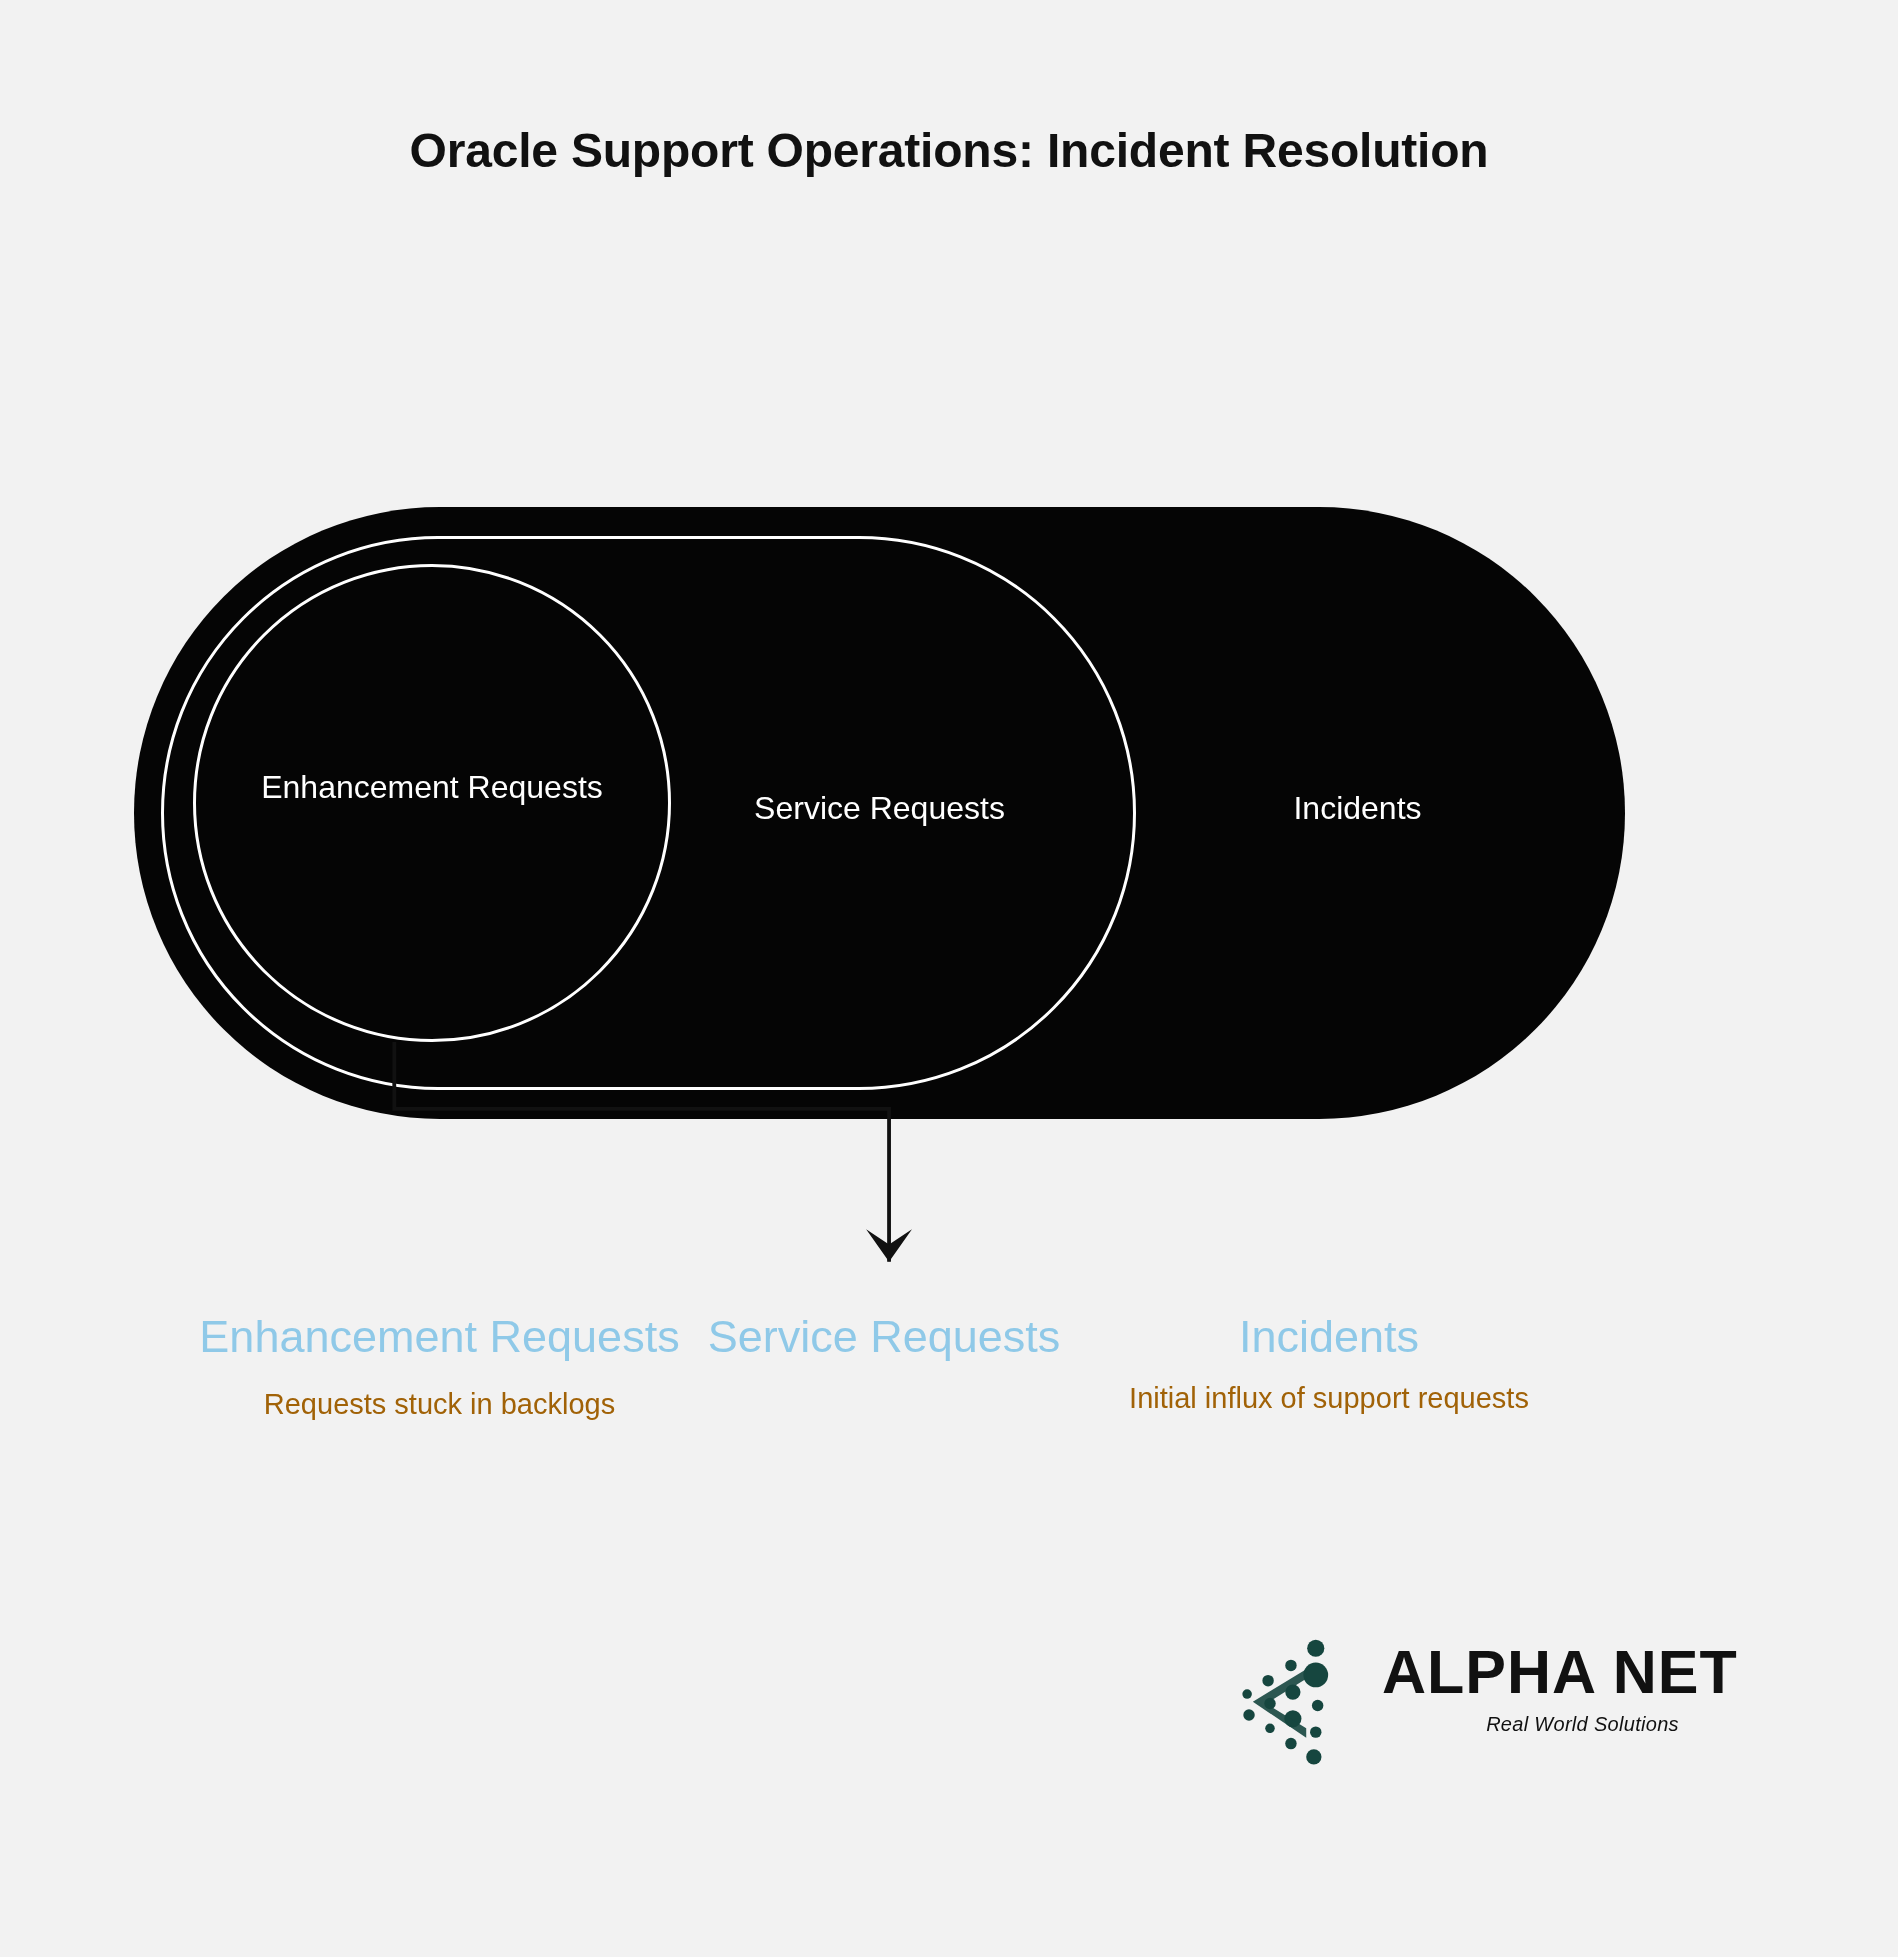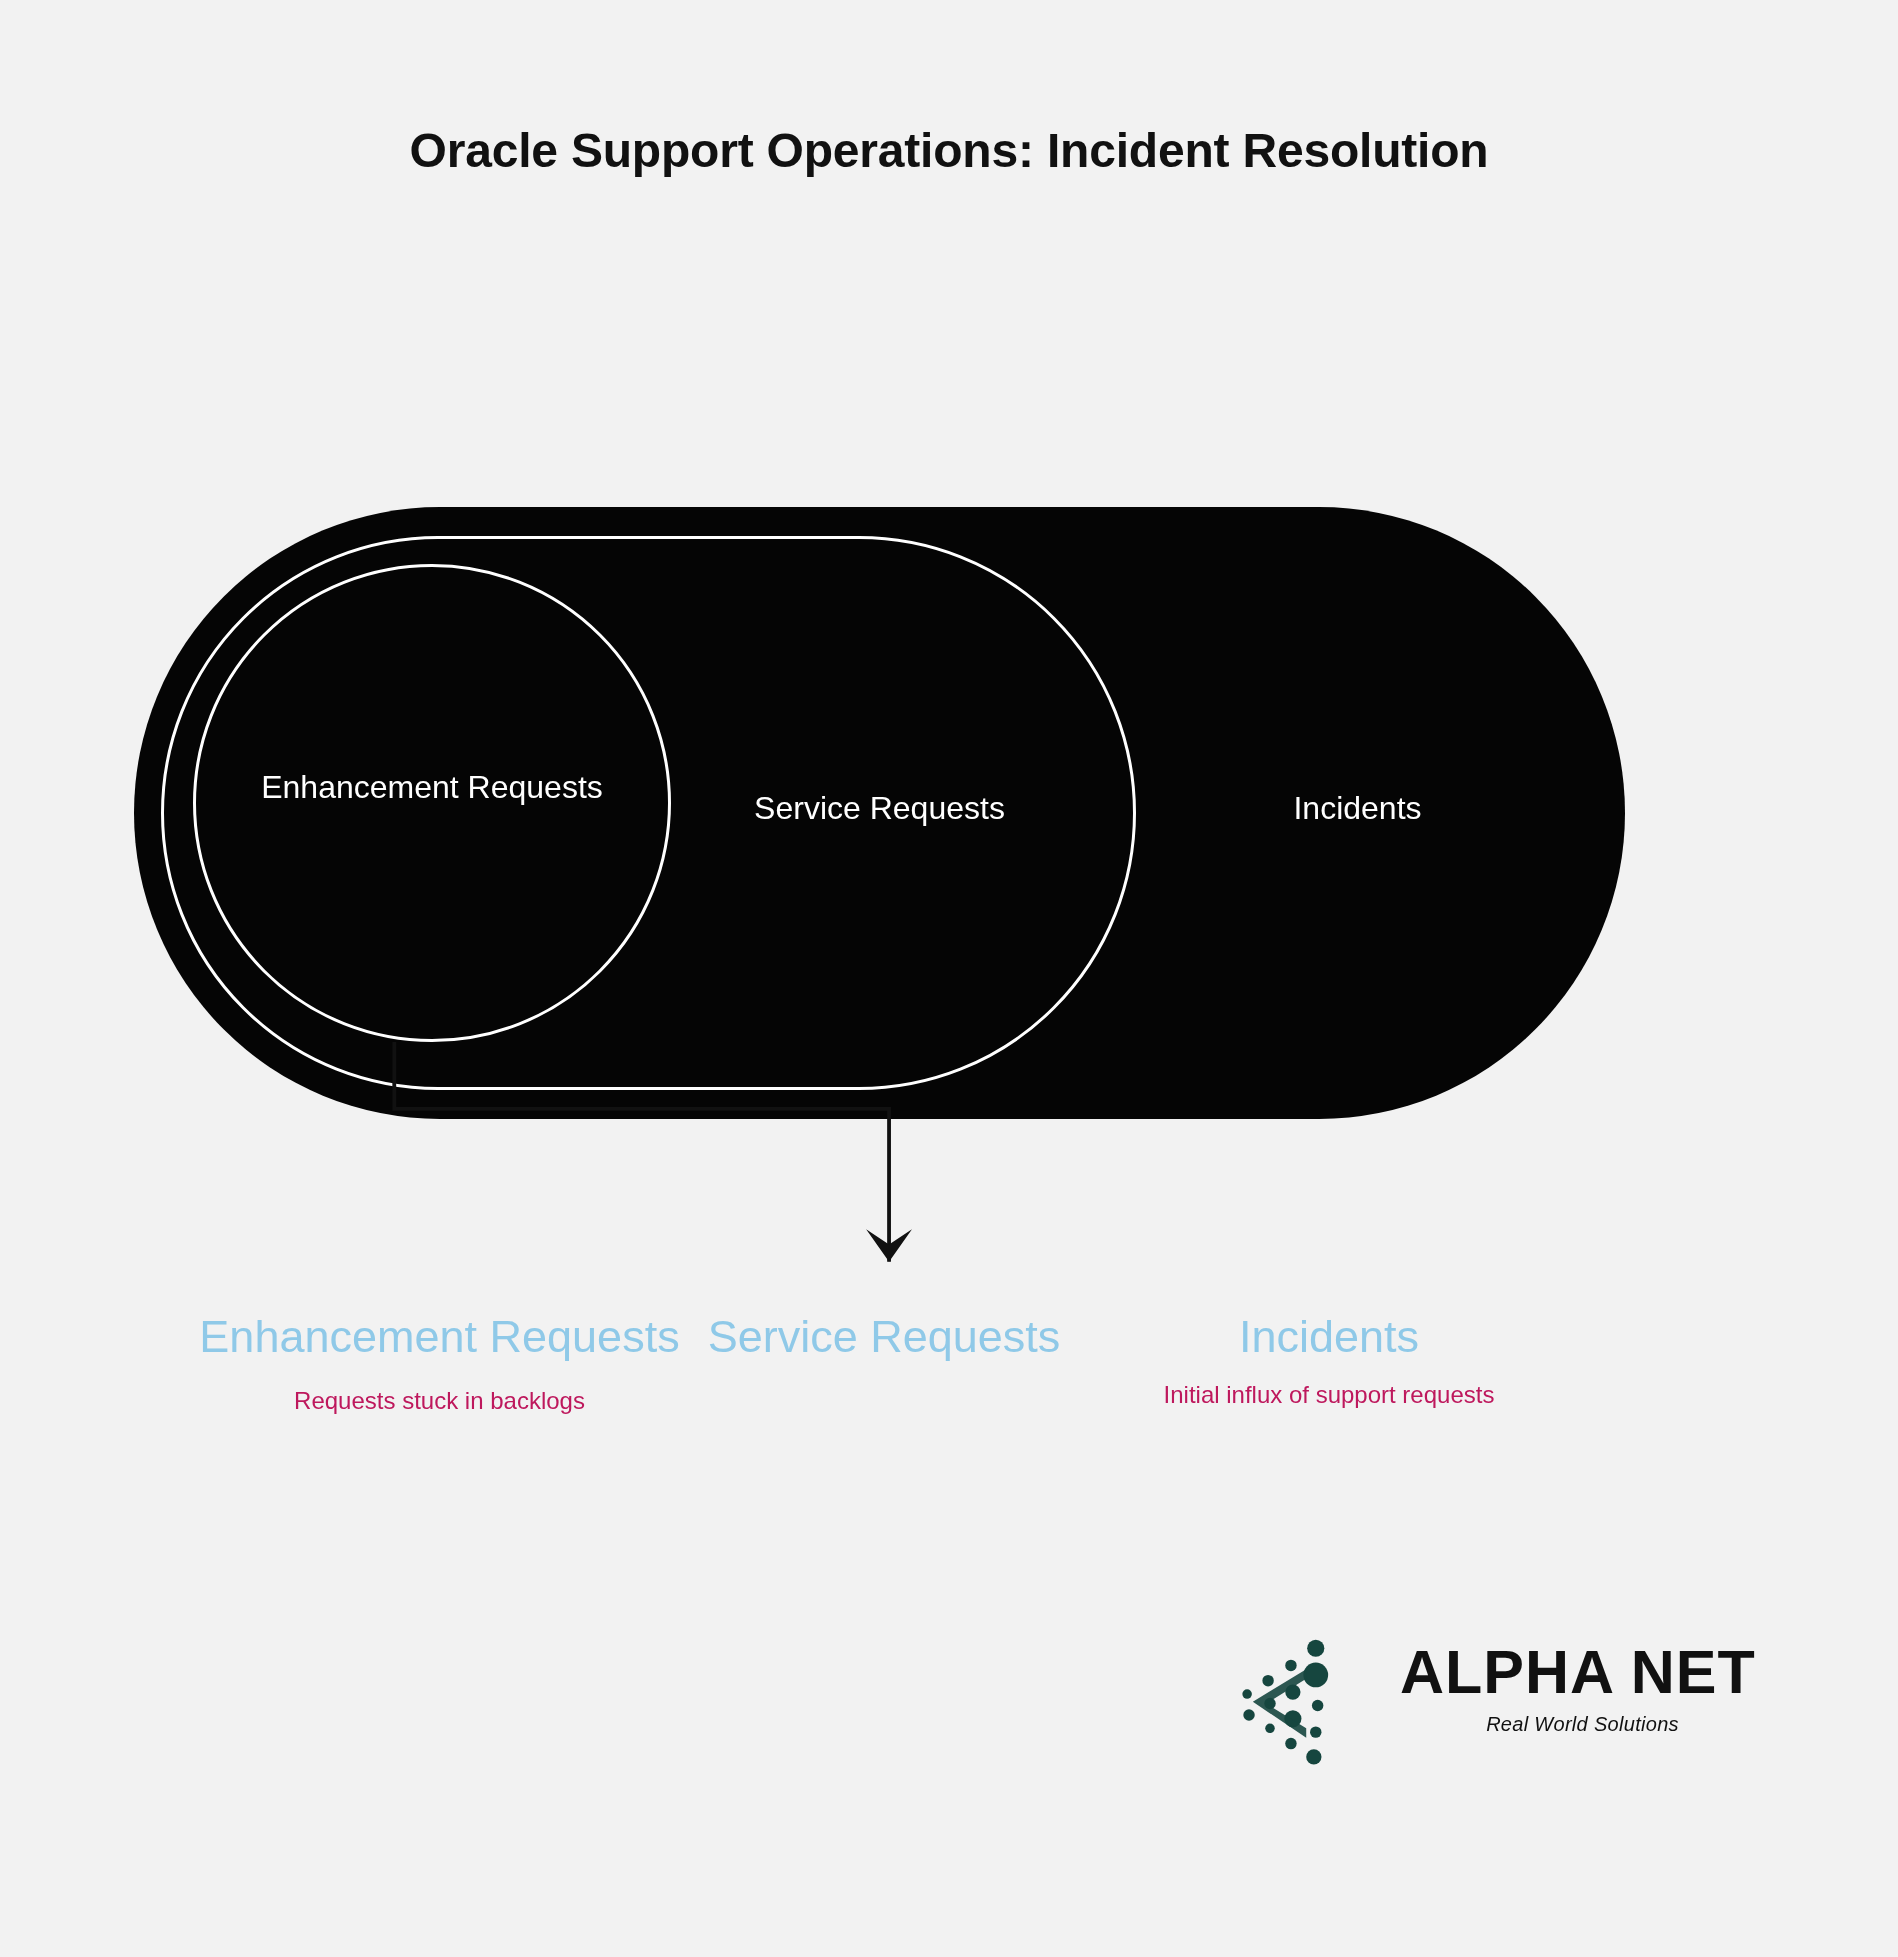--- a/index.html
+++ b/index.html
@@ -123,22 +123,22 @@
   .legend-col.c3 { left: 975px; top: 0px; width: 440px; }
 
   .legend-head {
     color: #8fc9e8;
     font-size: 45px;
     font-weight: 400;
     line-height: 1.2;
   }
   .legend-body {
     margin-top: 21px;
-    color: #be185d;
-    font-size: 24px;
+    color: #a16207;
+    font-size: 29px;
     line-height: 1.33;
   }
   .legend-col.c3 .legend-body { margin-top: 15.3px; }
 
   .brand {
     position: absolute;
     left: 1224px;
     top: 1625px;
     width: 554px;
     height: 153px;
@@ -155,21 +155,20 @@
     left: 158px;
     top: 17px;
     width: 401px;
   }
   .brand-name {
     font-size: 61px;
     font-weight: 700;
     letter-spacing: 1px;
     color: #111111;
     line-height: 1;
-    margin-left: 18px;
   }
   .brand-tag {
     margin-top: 9.6px;
     font-size: 20px;
     font-style: italic;
     color: #111111;
     text-align: center;
     letter-spacing: 0.3px;
   }
 </style>

